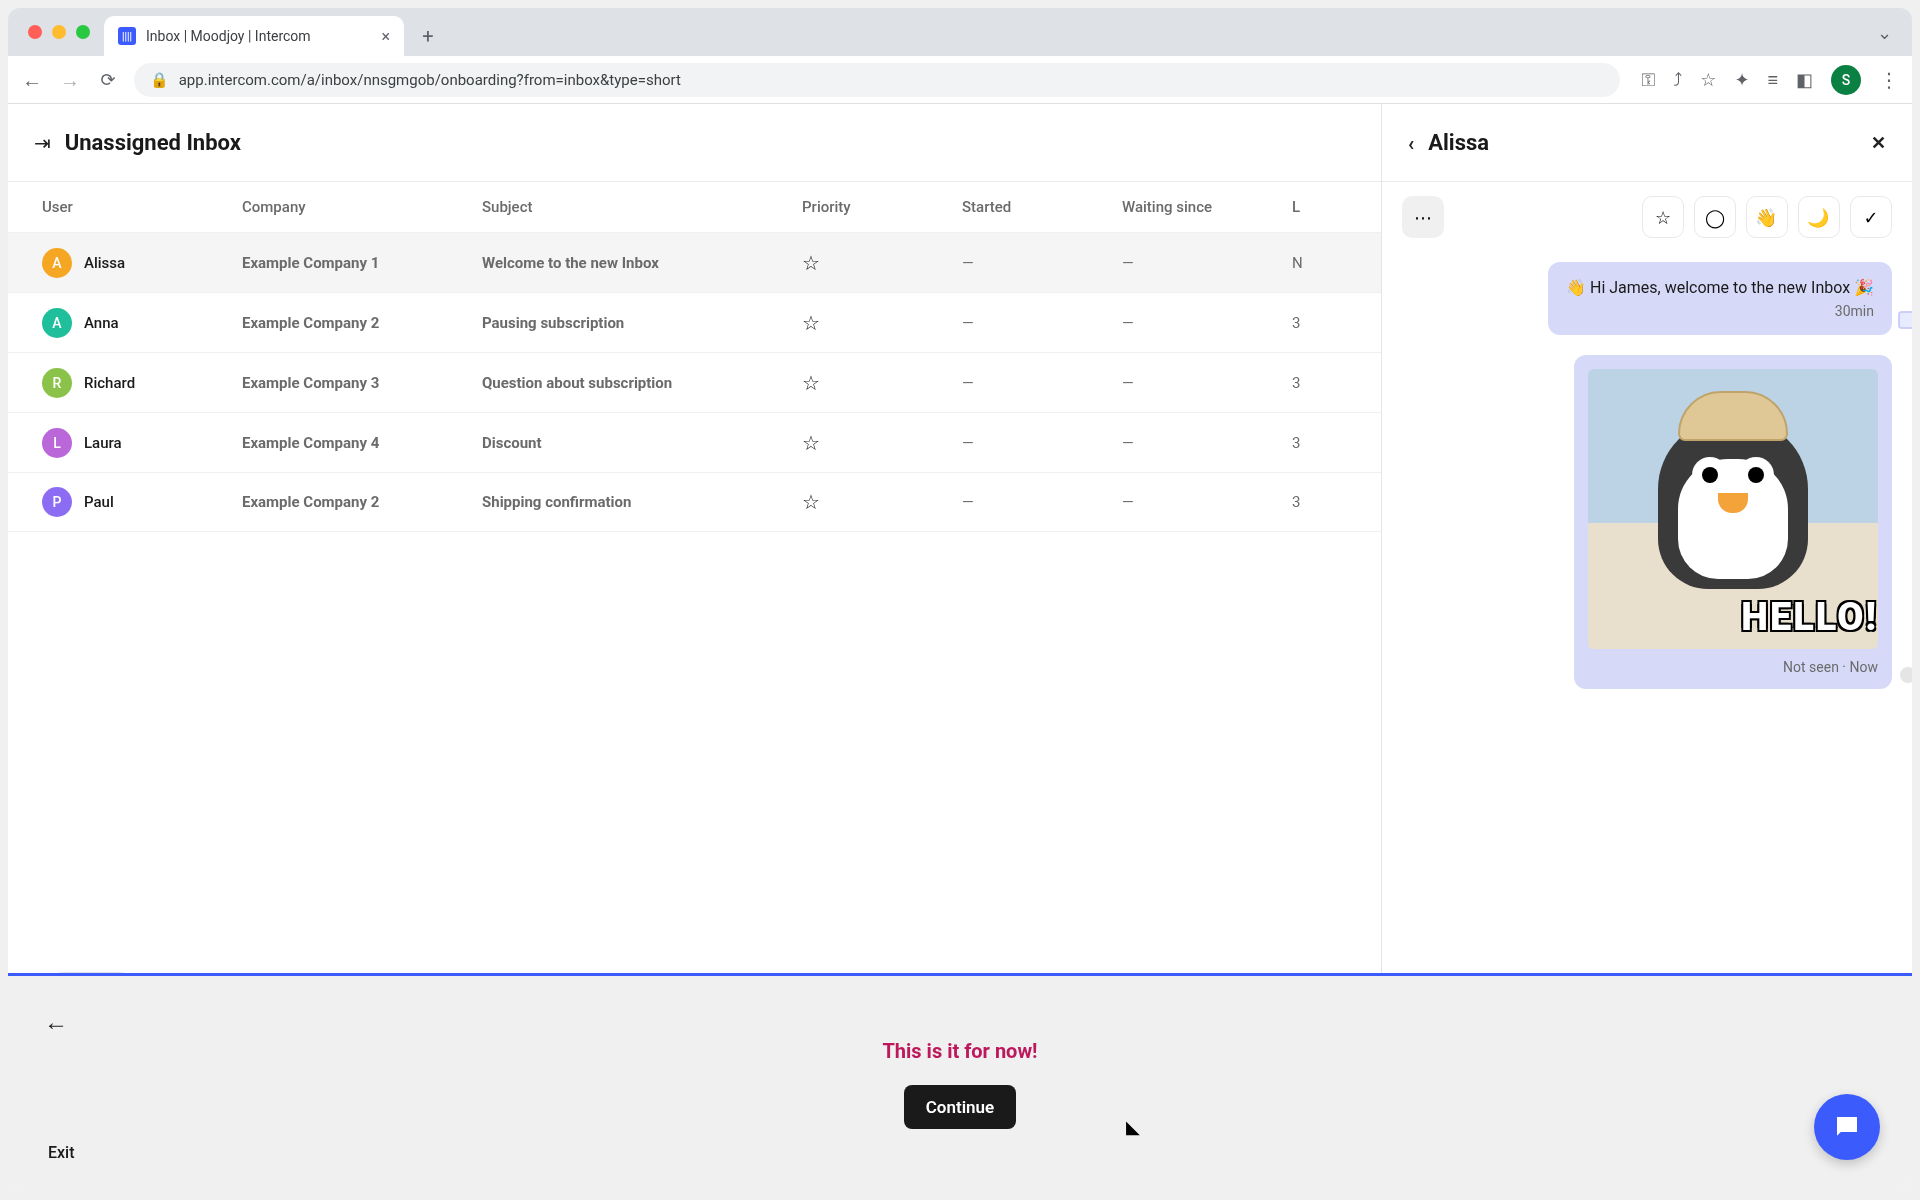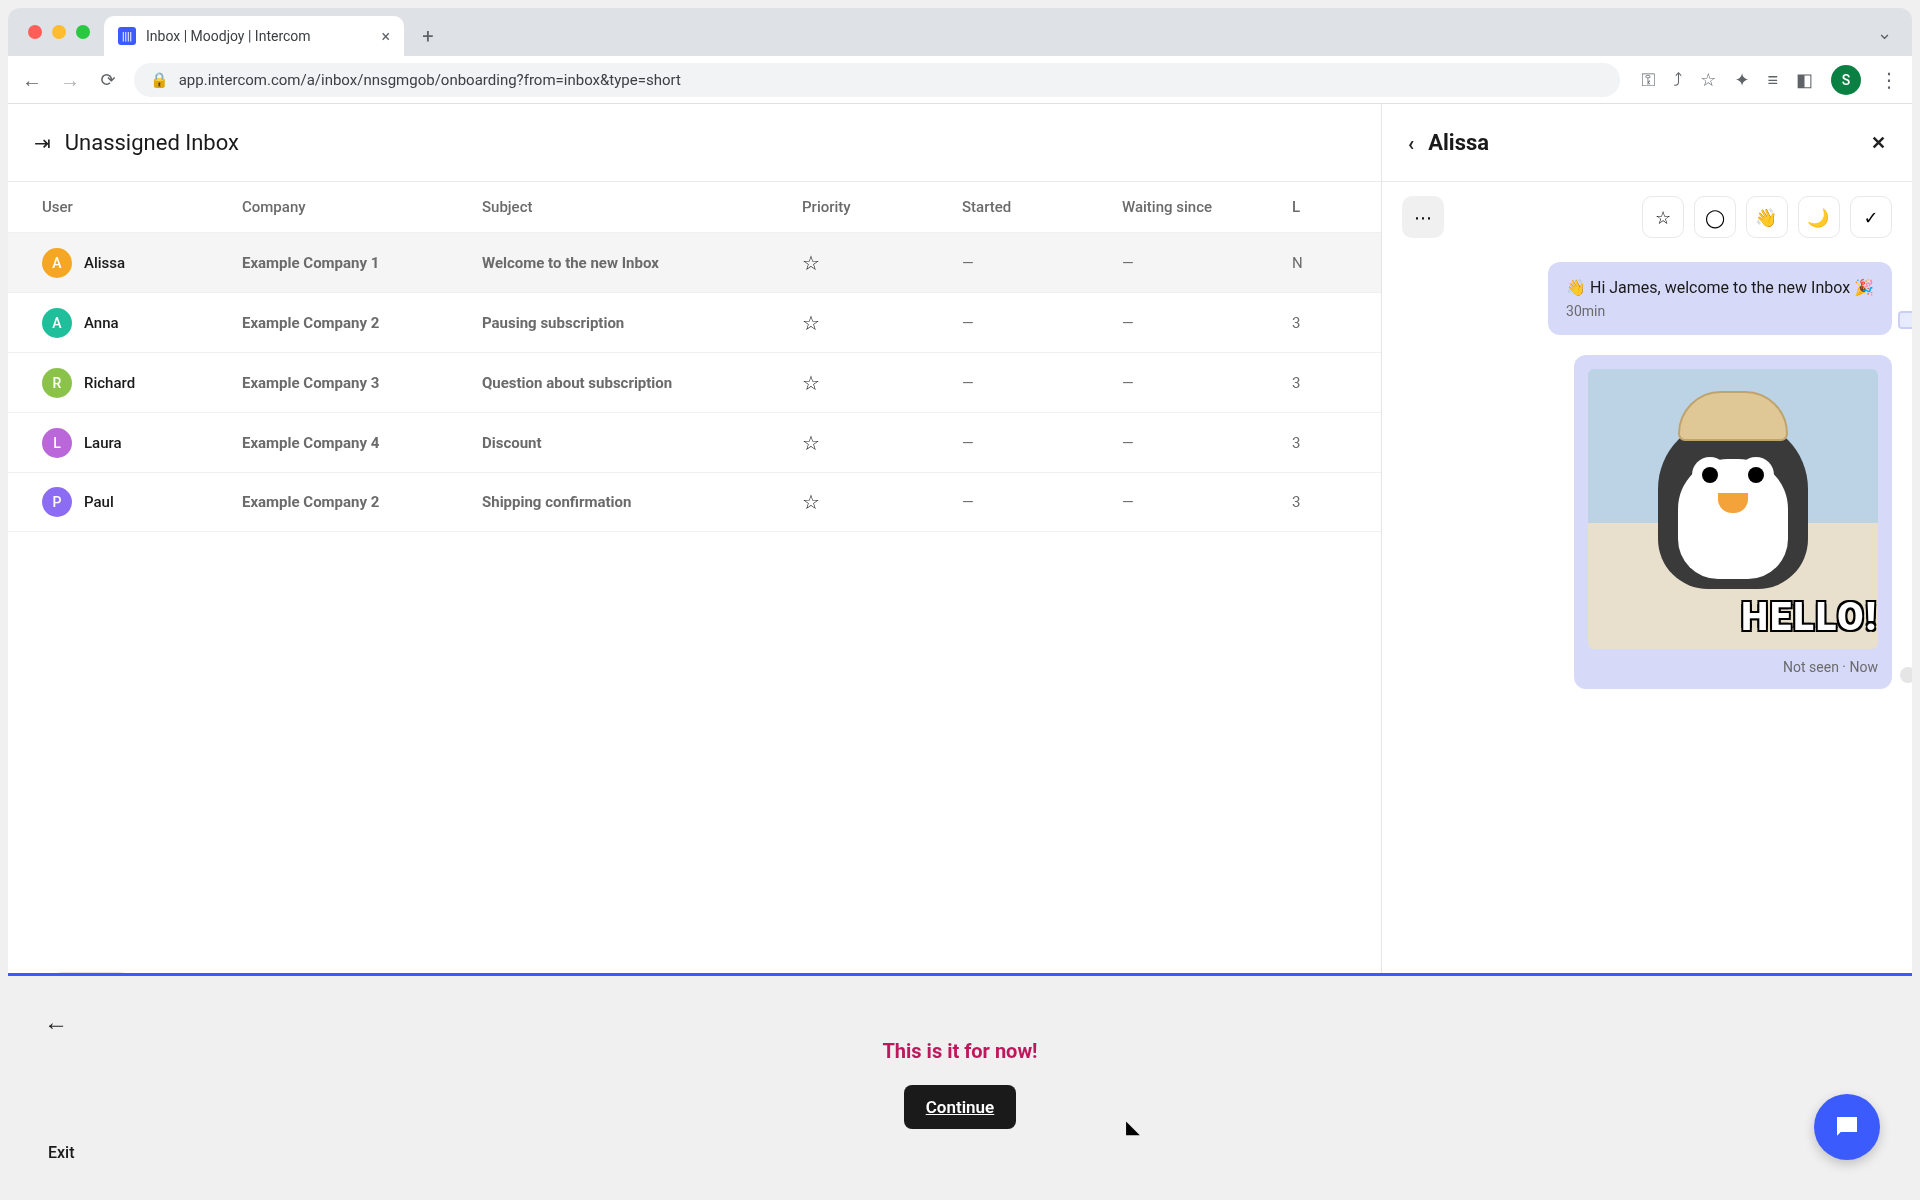--- a/index.html
+++ b/index.html
@@ -29,21 +29,21 @@
   .lock { color: #5f6368; }
   .addr-icons-right { display:flex; gap:18px; align-items:center; font-size:18px; color:#5f6368; margin-left:8px;}
   .avatar-s { width: 30px; height: 30px; border-radius: 50%; background: #0b8043; color: #fff; display: flex; align-items: center; justify-content: center; font-size: 14px; font-weight: 500; }
   .kebab { font-size: 20px; color:#5f6368; letter-spacing:1px;}
 
   
   .app { flex: 1; background: #fff; position: relative; display: flex; }
   .main { flex: 1; display: flex; flex-direction: column; border-right: 1px solid #e5e5e5; overflow:hidden; }
   .main-header { height: 78px; display: flex; align-items: center; padding: 0 26px; gap: 14px; border-bottom: 1px solid #eaeaea; }
   .filter-icon { font-size: 20px; color:#222; }
-  .main-title { font-size: 22px; font-weight: 400; color: #1a1a1a; }
+  .main-title { font-size: 22px; font-weight: 700; color: #1a1a1a; }
 
   .table-head { display: flex; padding: 0 26px; height: 50px; align-items: center; font-size: 15px; color: #6b6b6b; font-weight: 500; }
   .col-user { width: 200px; margin-left: 8px; }
   .col-company { width: 240px; }
   .col-subject { width: 320px; }
   .col-priority { width: 160px; }
   .col-started { width: 160px; }
   .col-waiting { width: 170px; }
   .col-last { flex: 1; }
 
@@ -68,21 +68,21 @@
   .sp-name { font-size: 22px; font-weight: 700; color: #1a1a1a; }
   .sp-close { margin-left: auto; font-size: 18px; color: #222; font-weight:bold; }
 
   .sp-toolbar { display: flex; padding: 14px 20px; gap: 10px; align-items: center; }
   .sp-btn { width: 42px; height: 42px; border-radius: 10px; border: 1px solid #e8e8e8; display: flex; align-items: center; justify-content: center; font-size: 18px; background:#fff; }
   .sp-btn.more { background: #f0f0f0; border-color: transparent; }
   .sp-spacer { flex: 1; }
 
   .sp-body { flex: 1; padding: 10px 20px; display: flex; flex-direction: column; gap: 20px; }
   .msg-in { align-self: flex-end; max-width: 400px; background: #d6daf8; border-radius: 12px; padding: 16px 18px; font-size: 16px; color: #1a1a1a; position: relative; }
-  .msg-time { color: #6b6b6b; font-size: 14px; margin-top: 6px; }
+  .msg-time { text-align: right; color: #6b6b6b; font-size: 14px; margin-top: 6px; }
   .msg-badge { position:absolute; right:-24px; bottom: 6px; width:18px; height:18px; border:2px solid #c9cff6; border-radius:4px; background:#e8ebff; }
 
   .msg-out { align-self: flex-end; max-width: 340px; background: #d6daf8; border-radius: 12px; padding: 14px; position: relative; }
   .gif-box { width: 290px; height: 280px; background: linear-gradient(#bcd3e6 55%, #e8e0cc 55%); border-radius: 6px; position: relative; display:flex; align-items:flex-end; justify-content:flex-end; overflow:hidden;}
   .penguin { position:absolute; top:50px; left:50%; transform:translateX(-50%); }
   .pbody { width:150px; height:170px; background:#3a3a3a; border-radius: 70px 70px 50px 50px; position:relative; }
   .pbelly { position:absolute; top:40px; left:20px; width:110px; height:120px; background:#fff; border-radius: 50px 50px 40px 40px; }
   .peye { position:absolute; top:38px; width:36px; height:36px; background:#fff; border-radius:50%; display:flex; align-items:center; justify-content:center; }
   .peye.l{ left:34px;} .peye.r{ right:34px;}
   .ppupil{ width:16px; height:16px; background:#000; border-radius:50%; }
@@ -90,21 +90,21 @@
   .pshell { position:absolute; top:-28px; left:20px; width:110px; height:50px; background:#e0c896; border-radius: 60px 60px 10px 10px; border:2px solid #bfa36a; }
   .hello-text { position: relative; color: #fff; font-size: 38px; font-weight: 900; letter-spacing: 2px; text-shadow: 2px 2px 0 #000, -2px -2px 0 #000, 2px -2px 0 #000, -2px 2px 0 #000; margin-bottom: 10px; }
   .msg-status { text-align: right; color: #6b6b6b; font-size: 14px; margin-top: 10px; }
   .msg-out-avatar { position:absolute; right:-26px; bottom:4px; width:20px; height:20px; border-radius:50%; background:#e5e5e5; border:2px solid #fff; }
 
   
   .onboard-sep { position:absolute; left:0; right:0; bottom: 216px; height:3px; background:#3b5bfd; }
   .onboard { position: absolute; left: 0; right: 0; bottom: 0; height: 216px; background: #f0f0f0; display: flex; flex-direction: column; align-items: center; justify-content: center; gap: 22px; }
   .onboard-back { position: absolute; left: 36px; top: 32px; font-size: 24px; color: #222; }
   .onboard-title { font-size: 20px; font-weight: 700; color: #be185d; }
-  .onboard-btn { background: #1a1a1a; color: #fff; font-size: 17px; font-weight: 600; padding: 12px 22px; border-radius: 8px; text-decoration: underline; }
+  .onboard-btn { background: #1a1a1a; color: #fff; font-size: 17px; font-weight: 600; padding: 12px 22px; border-radius: 8px; }
   .onboard-exit { position: absolute; left: 40px; bottom: 30px; font-size: 16px; color: #1a1a1a; font-weight:500; }
 
   .chat-fab { position: absolute; right: 32px; bottom: 32px; width: 66px; height: 66px; border-radius: 50%; background: #3b5bfd; display: flex; align-items: center; justify-content: center; box-shadow: 0 4px 12px rgba(0,0,0,0.2); }
   .chat-fab svg { fill:#fff; }
 
   .cursor { position:absolute; font-size:18px; color:#000; }
 </style>
 </head>
 <body>
 

